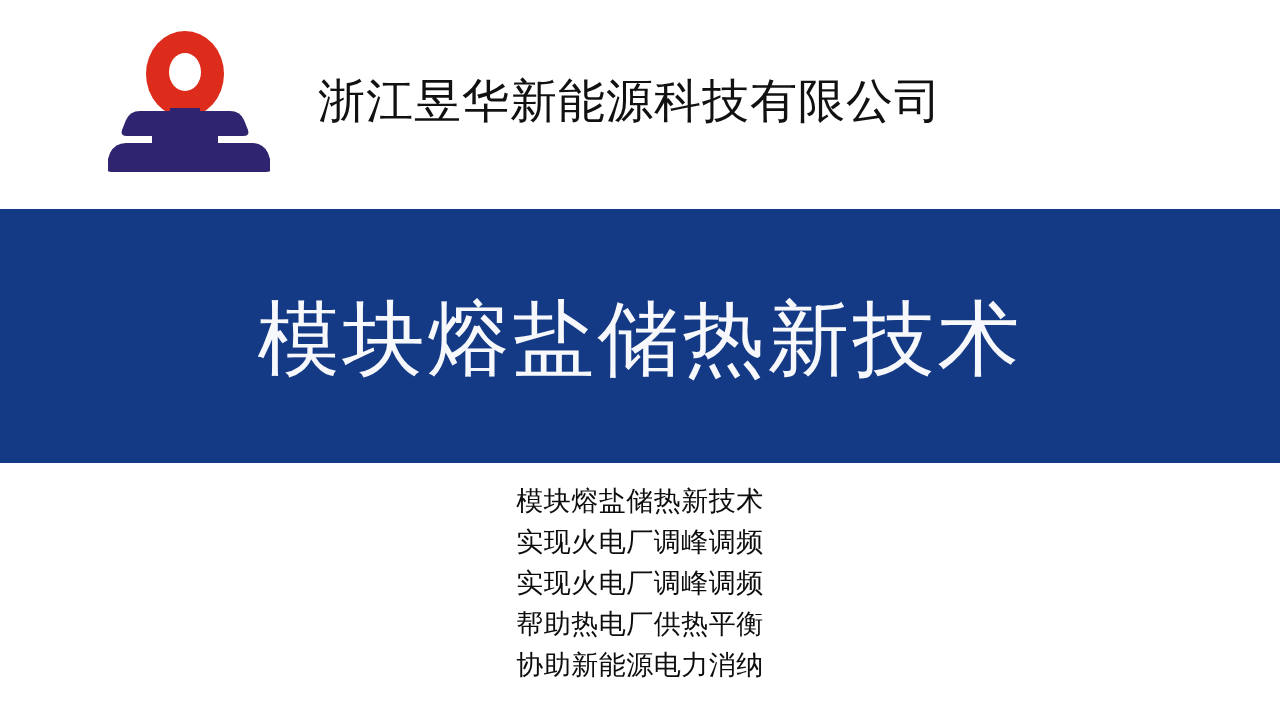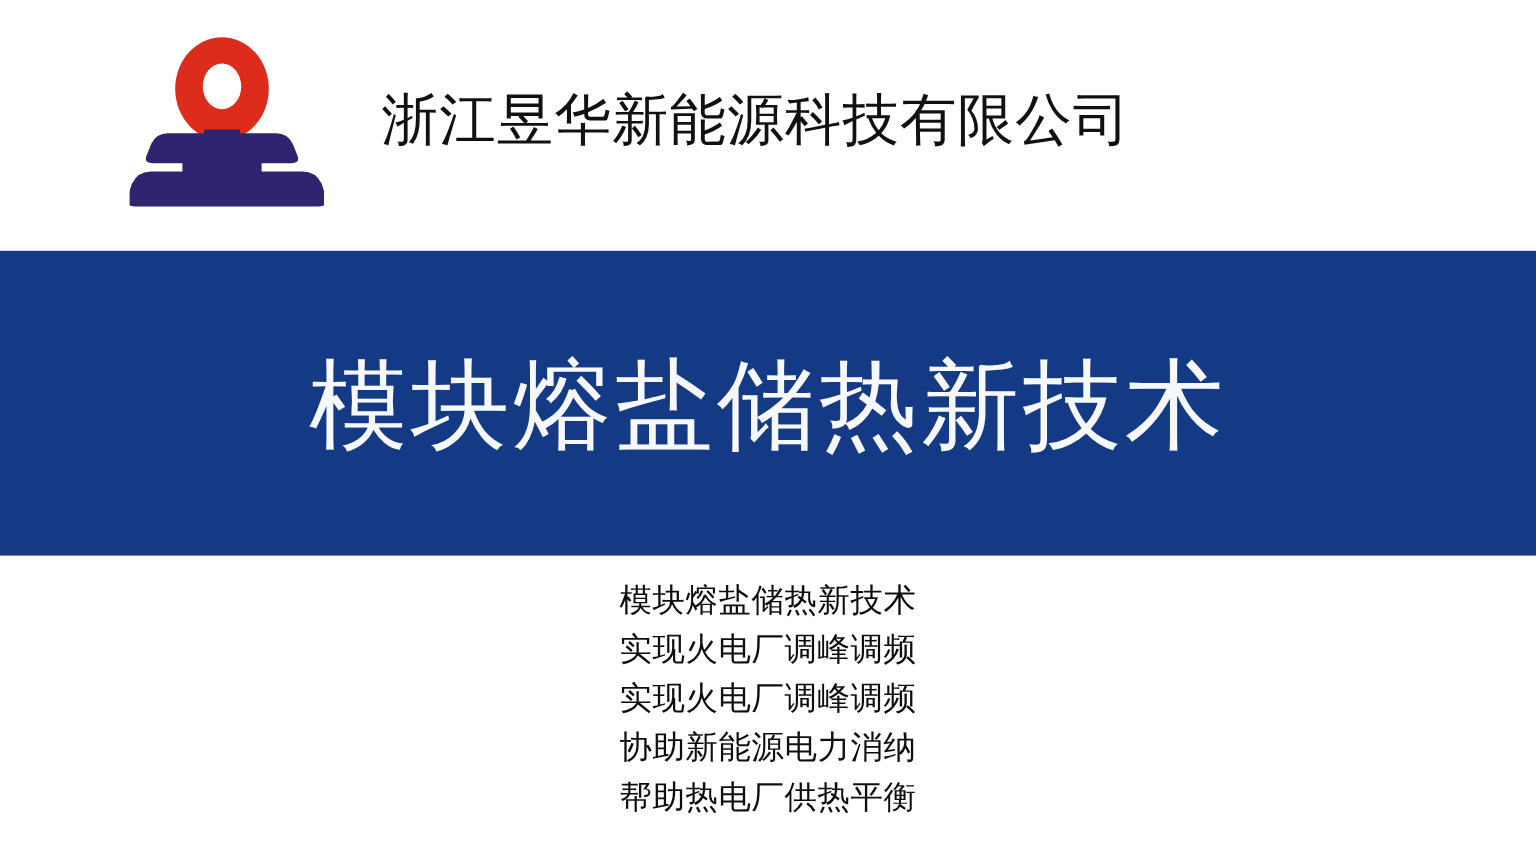--- a/index.html
+++ b/index.html
@@ -138,17 +138,17 @@
   </div>
 
   <div class="title-banner">
     <div class="banner-title">模块熔盐储热新技术</div>
   </div>
 
   <div class="tagline-block">
     <div class="tagline-line">模块熔盐储热新技术</div>
     <div class="tagline-line">实现火电厂调峰调频</div>
     <div class="tagline-line">实现火电厂调峰调频</div>
+    <div class="tagline-line">帮助热电厂供热平衡</div>
     <div class="tagline-line">协助新能源电力消纳</div>
-    <div class="tagline-line">帮助热电厂供热平衡</div>
   </div>
 
 </div>
 
 </body></html>

